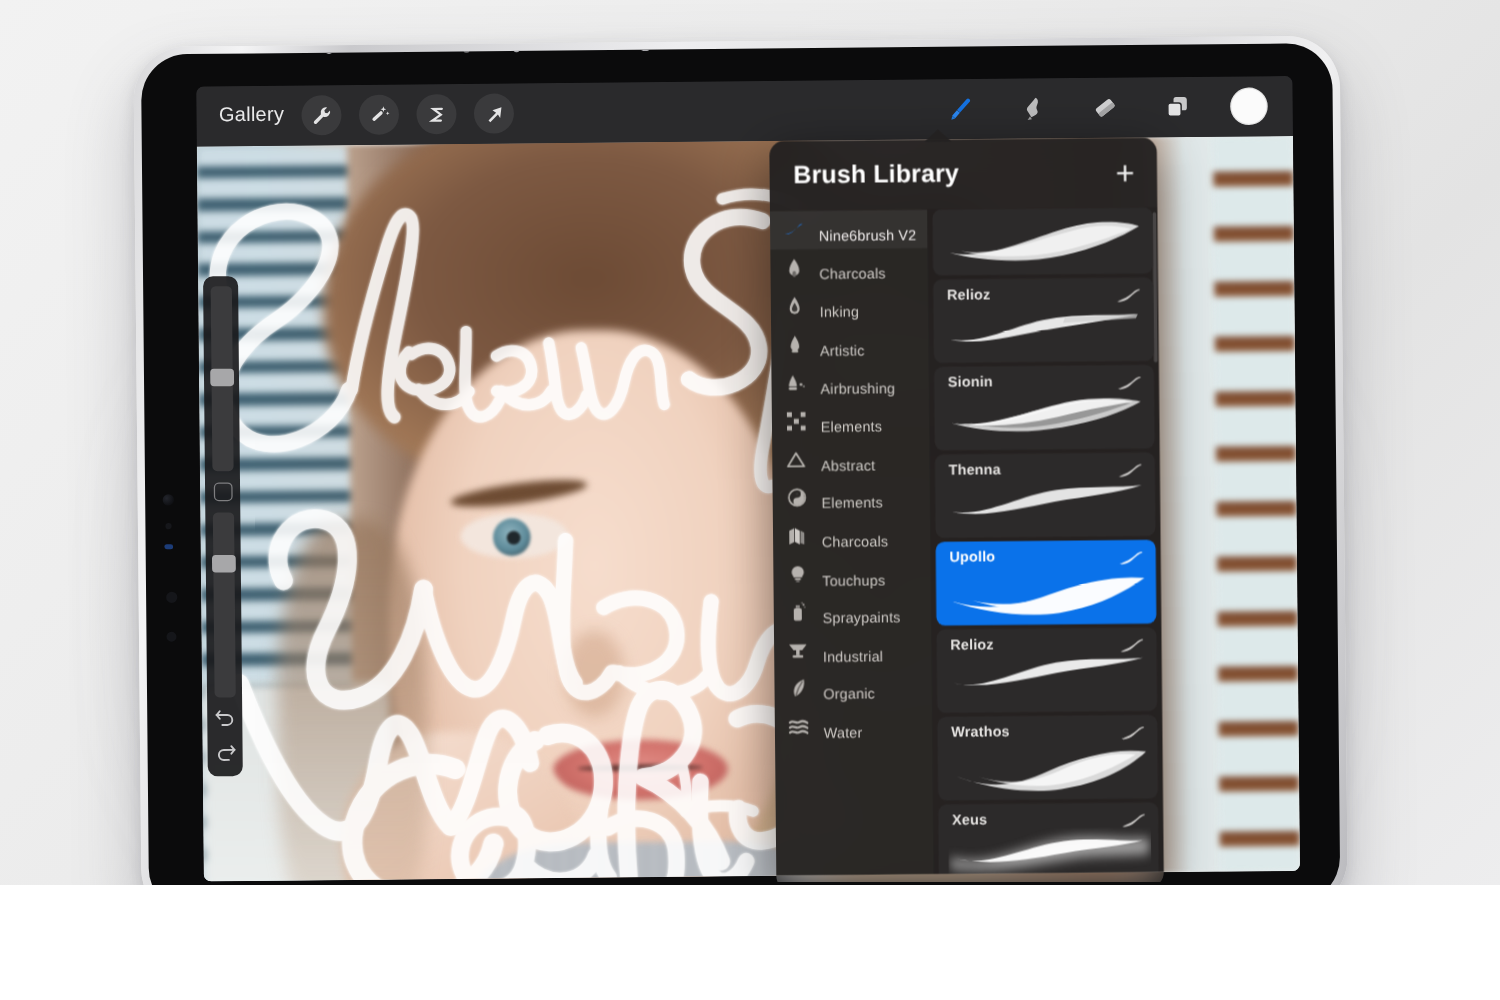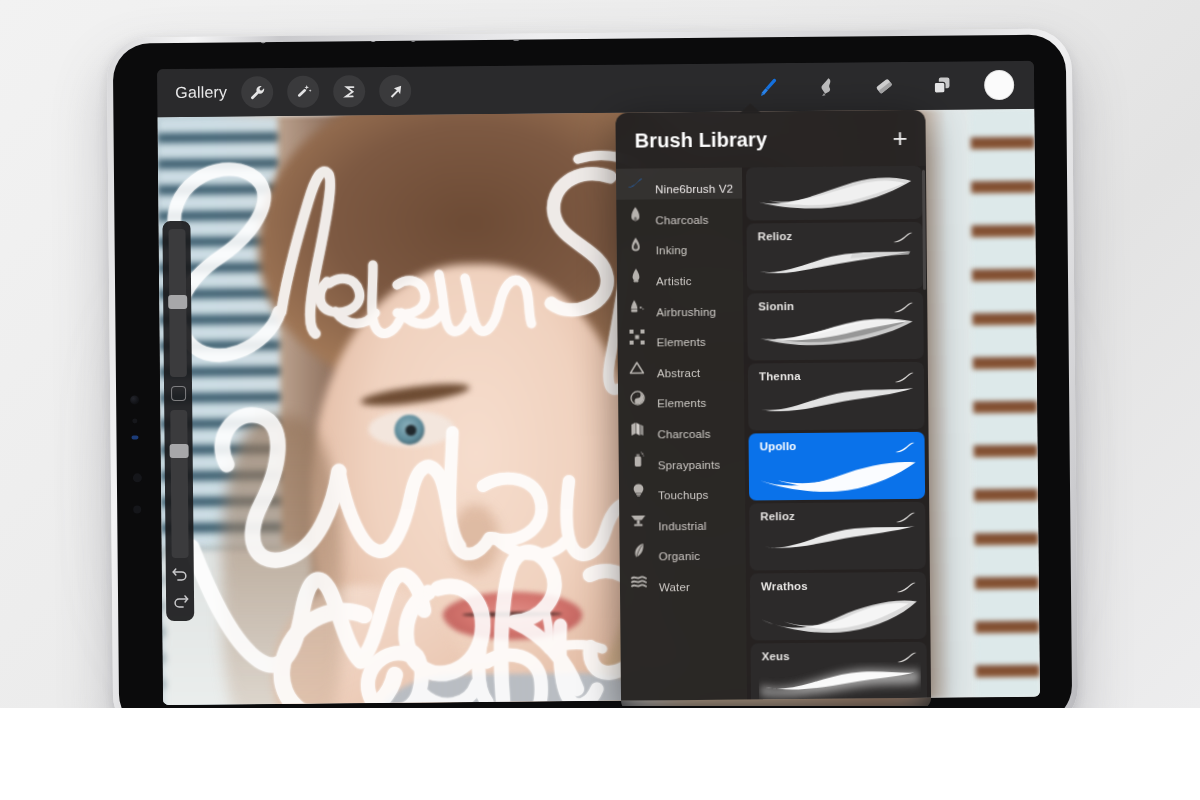--- a/index.html
+++ b/index.html
@@ -636,40 +636,40 @@
                       <path d="M1 3 L5 1 V12 L1 14z"></path>
                       <path d="M5.6 1 L9.4 3 V14 L5.6 12z" fill="#cfcbc7"></path>
                       <path d="M10 3 L13 4.5 V14 L10 13z" fill="#8e8b88"></path>
                     </svg>
                 </span>
                 <span class="cat-label">Charcoals</span>
               </div>
 
               <div class="cat-row">
                 <span class="cat-ico">
+                  <svg width="15" height="15" viewBox="0 0 16 16">
+                      <path d="M8 1.5 a5.2 5.2 0 0 1 5.2 5.2 c0 2.2-1.6 3.4-1.6 4.4 H4.4 C4.4 10.1 2.8 8.9 2.8 6.7 A5.2 5.2 0 0 1 8 1.5z" fill="#b6b2ae"></path>
+                      <rect x="5.4" y="11.8" width="5.2" height="1.4" rx=".6" fill="#b6b2ae"></rect>
+                      <rect x="6.4" y="13.8" width="3.2" height="1.2" rx=".6" fill="#8e8b88"></rect>
+                    </svg>
+                </span>
+                <span class="cat-label">Touchups</span>
+              </div>
+
+              <div class="cat-row">
+                <span class="cat-ico">
                   <svg width="13" height="16" viewBox="0 0 13 16">
                       <rect x="3" y="5" width="6.4" height="10" rx="1.4" fill="#b6b2ae"></rect>
                       <rect x="4.6" y="2.6" width="3.2" height="2.2" fill="#8e8b88"></rect>
                       <circle cx="10.8" cy="2.2" r=".8" fill="#b6b2ae"></circle>
                       <circle cx="11.8" cy="4.2" r=".6" fill="#8e8b88"></circle>
                       <circle cx="9.6" cy="0.8" r=".6" fill="#8e8b88"></circle>
                     </svg>
                 </span>
                 <span class="cat-label">Spraypaints</span>
-              </div>
-
-              <div class="cat-row">
-                <span class="cat-ico">
-                  <svg width="15" height="15" viewBox="0 0 16 16">
-                      <path d="M8 1.5 a5.2 5.2 0 0 1 5.2 5.2 c0 2.2-1.6 3.4-1.6 4.4 H4.4 C4.4 10.1 2.8 8.9 2.8 6.7 A5.2 5.2 0 0 1 8 1.5z" fill="#b6b2ae"></path>
-                      <rect x="5.4" y="11.8" width="5.2" height="1.4" rx=".6" fill="#b6b2ae"></rect>
-                      <rect x="6.4" y="13.8" width="3.2" height="1.2" rx=".6" fill="#8e8b88"></rect>
-                    </svg>
-                </span>
-                <span class="cat-label">Touchups</span>
               </div>
 
 
 
               <div class="cat-row">
                 <span class="cat-ico">
                   <svg width="16" height="14" viewBox="0 0 16 14" fill="#b6b2ae">
                       <path d="M1 2 H15 L11.5 6.5 H4.5z"></path>
                       <rect x="6.6" y="6.5" width="2.8" height="4"></rect>
                       <rect x="3.8" y="10.5" width="8.4" height="2" rx=".6"></rect>

